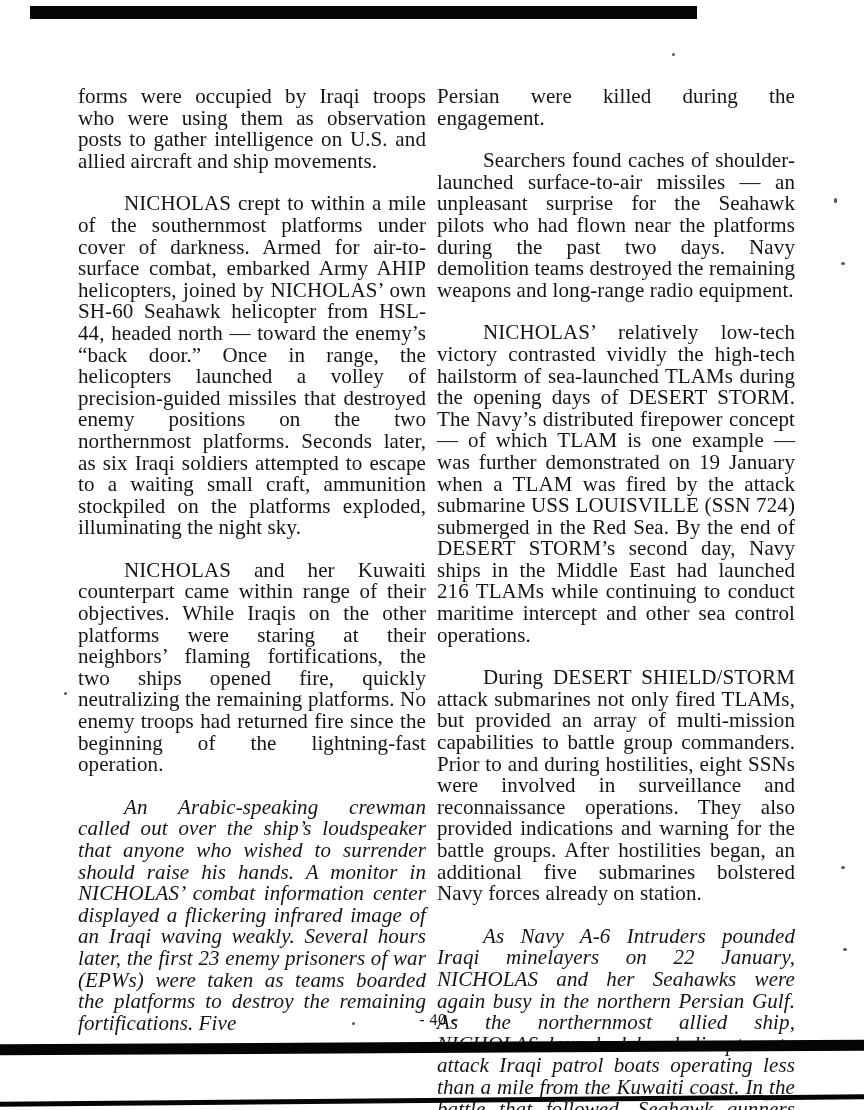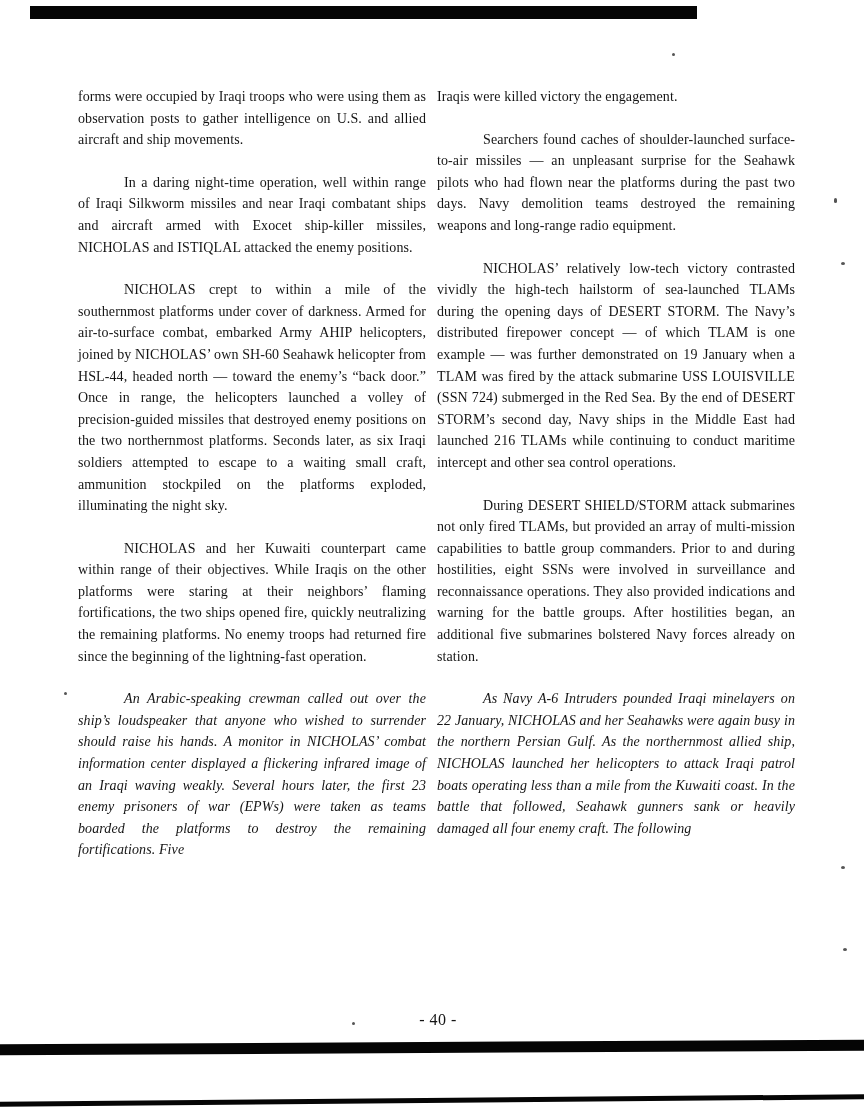--- a/index.html
+++ b/index.html
@@ -14,21 +14,21 @@
     color: #141414;
   }
   .column {
     position: absolute;
     top: 86px;
   }
   .column.left  { left: 78px;  width: 348px; }
   .column.right { left: 437px; width: 358px; }
   .column p {
     margin: 0 0 21px 0;
-    font-size: 14px;
+    font-size: 21px;
     line-height: 21.6px;
     text-align: justify;
     letter-spacing: 0.1px;
   }
   .column p.indent { text-indent: 46px; }
   .column p:last-child { margin-bottom: 0; font-style: italic; }
   .page-number {
     position: absolute;
     top: 1011px;
     left: 0;
@@ -58,27 +58,26 @@
 </style>
 </head>
 <body>
 
 <div class="page">
 
   <div class="bar bar-top"></div>
 
   <div class="column left" id="col-left">
       <p>forms were occupied by Iraqi troops who were using them as observation posts to gather intelligence on U.S. and allied aircraft and ship movements.</p>
-      <p class="indent">In a daring night-time operation, well within range of Iraqi Silkworm missiles and near Iraqi combatant ships and aircraft armed with Exocet ship-killer missiles, NICHOLAS and ISTIQLAL attacked the enemy positions.</p>
       <p class="indent">NICHOLAS crept to within a mile of the southernmost platforms under cover of darkness.  Armed for air-to-surface combat, embarked Army AHIP helicopters, joined by NICHOLAS’ own SH-60 Seahawk helicopter from HSL-44, headed north — toward the enemy’s “back door.”  Once in range, the helicopters launched a volley of precision-guided missiles that destroyed enemy positions on the two northernmost platforms.  Seconds later, as six Iraqi soldiers attempted to escape to a waiting small craft, ammunition stockpiled on the platforms exploded, illuminating the night sky.</p>
       <p class="indent">NICHOLAS and her Kuwaiti counterpart came within range of their objectives.  While Iraqis on the other platforms were staring at their neighbors’ flaming fortifications, the two ships opened fire, quickly neutralizing the remaining platforms.  No enemy troops had returned fire since the beginning of the lightning-fast operation.</p>
       <p class="indent">An Arabic-speaking crewman called out over the ship’s loudspeaker that anyone who wished to surrender should raise his hands.  A monitor in NICHOLAS’ combat information center displayed a flickering infrared image of an Iraqi waving weakly.  Several hours later, the first 23 enemy prisoners of war (EPWs) were taken as teams boarded the platforms to destroy the remaining fortifications.  Five</p>
     </div>
   <div class="column right" id="col-right">
-      <p>Iraqis were killed victory the engagement.</p>
+      <p>Persian were killed during the engagement.</p>
       <p class="indent">Searchers found caches of shoulder-launched surface-to-air missiles — an unpleasant surprise for the Seahawk pilots who had flown near the platforms during the past two days.  Navy demolition teams destroyed the remaining weapons and long-range radio equipment.</p>
       <p class="indent">NICHOLAS’ relatively low-tech victory contrasted vividly the high-tech hailstorm of sea-launched TLAMs during the opening days of DESERT STORM.  The Navy’s distributed firepower concept — of which TLAM is one example — was further demonstrated on 19 January when a TLAM was fired by the attack submarine USS LOUISVILLE (SSN 724) submerged in the Red Sea.  By the end of DESERT STORM’s second day, Navy ships in the Middle East had launched 216 TLAMs while continuing to conduct maritime intercept and other sea control operations.</p>
       <p class="indent">During DESERT SHIELD/STORM attack submarines not only fired TLAMs, but provided an array of multi-mission capabilities to battle group commanders.  Prior to and during hostilities, eight SSNs were involved in surveillance and reconnaissance operations.  They also provided indications and warning for the battle groups.  After hostilities began, an additional five submarines bolstered Navy forces already on station.</p>
       <p class="indent">As Navy A-6 Intruders pounded Iraqi minelayers on 22 January, NICHOLAS and her Seahawks were again busy in the northern Persian Gulf.  As the northernmost allied ship, NICHOLAS launched her helicopters to attack Iraqi patrol boats operating less than a mile from the Kuwaiti coast.  In the battle that followed, Seahawk gunners sank or heavily damaged all four enemy craft.  The following</p>
     </div>
 
   <div class="page-number">- 40 -</div>
 
   <div class="bar bar-bottom-thick"></div>
   <div class="bar bar-bottom-thin"></div>

